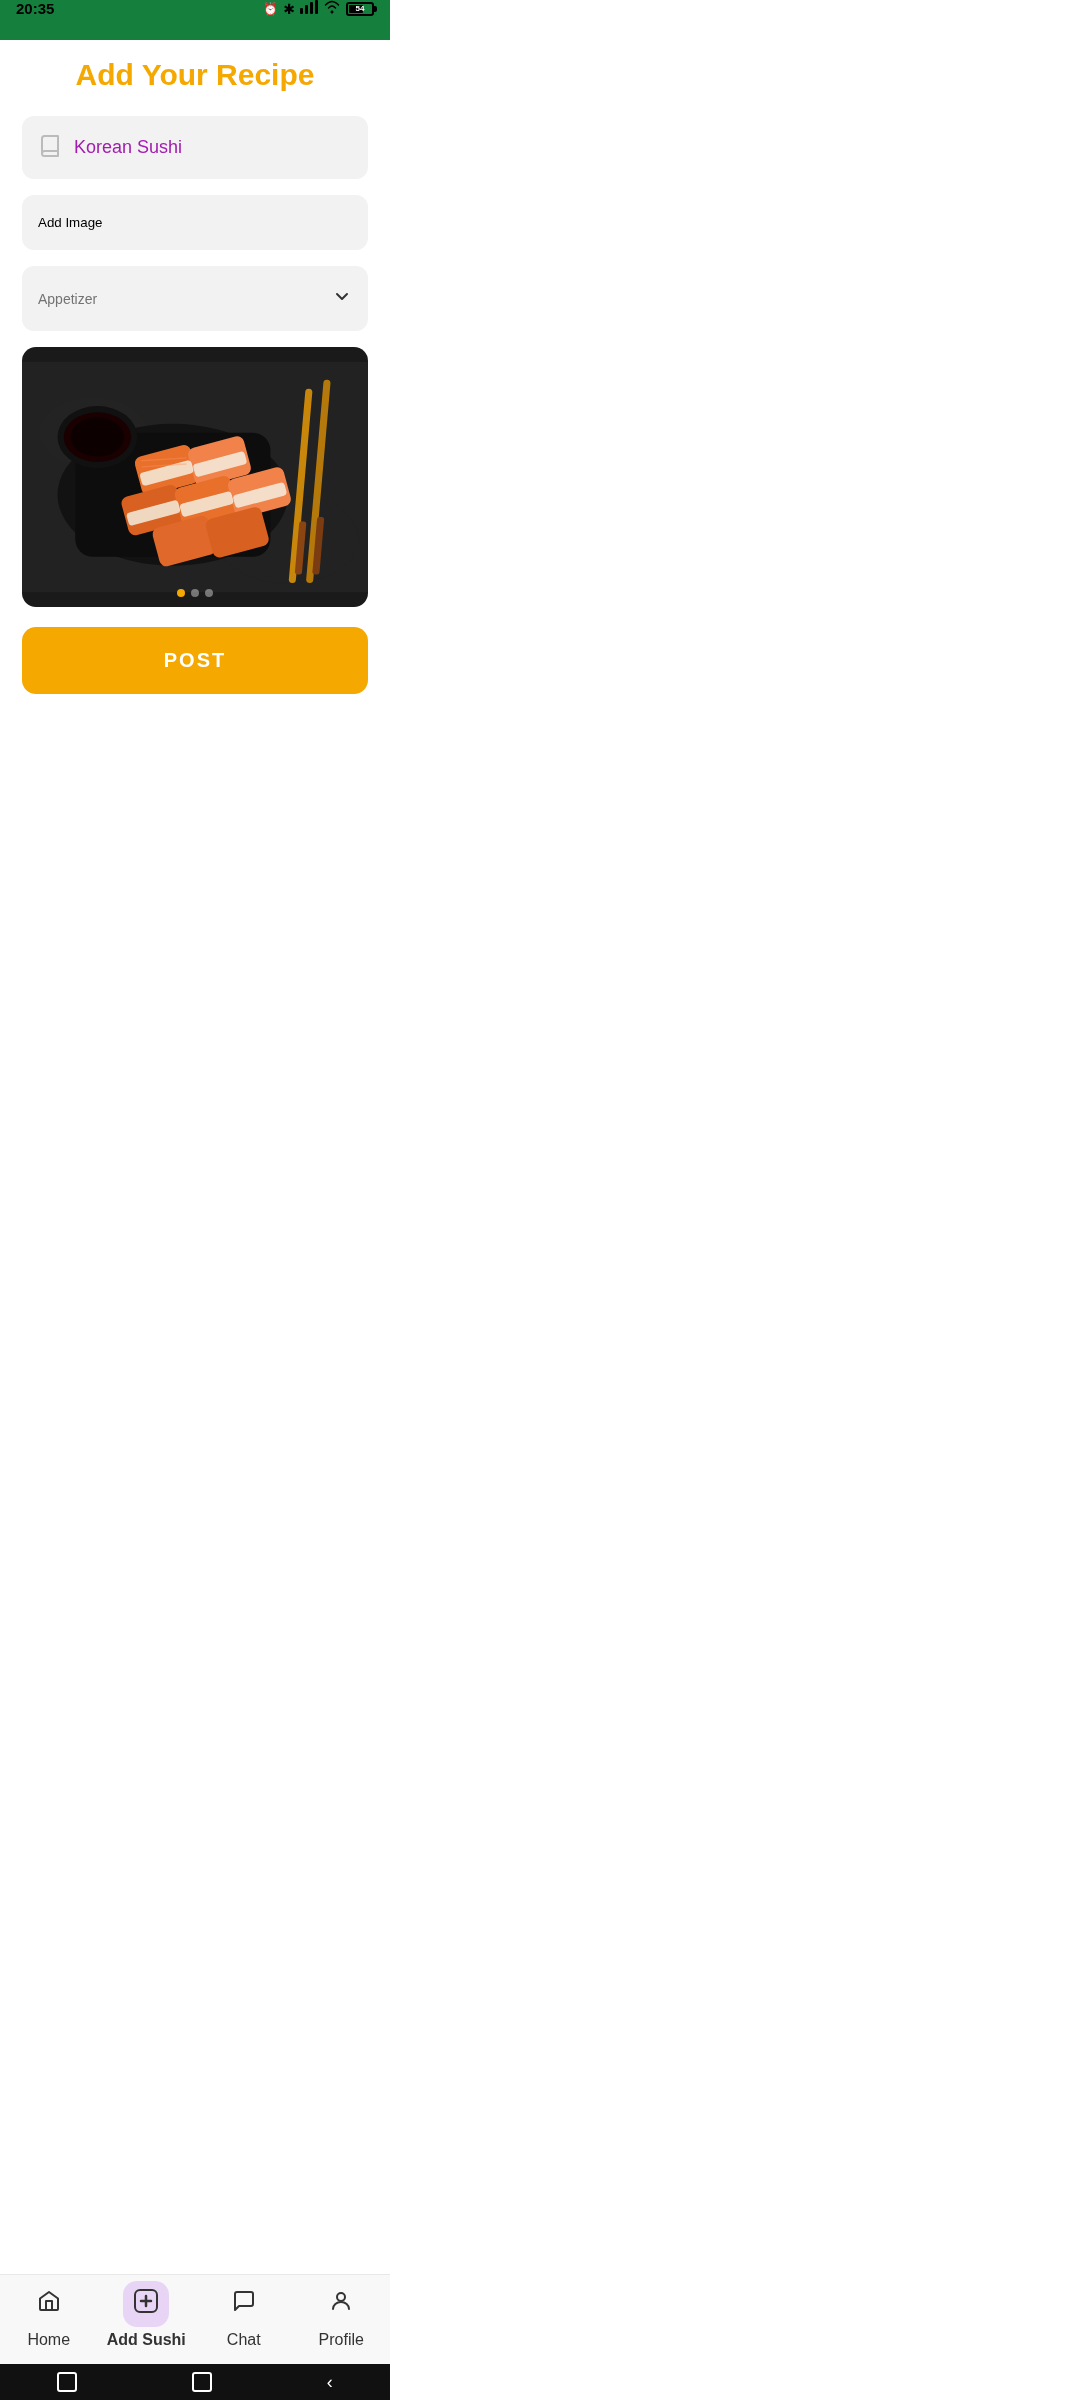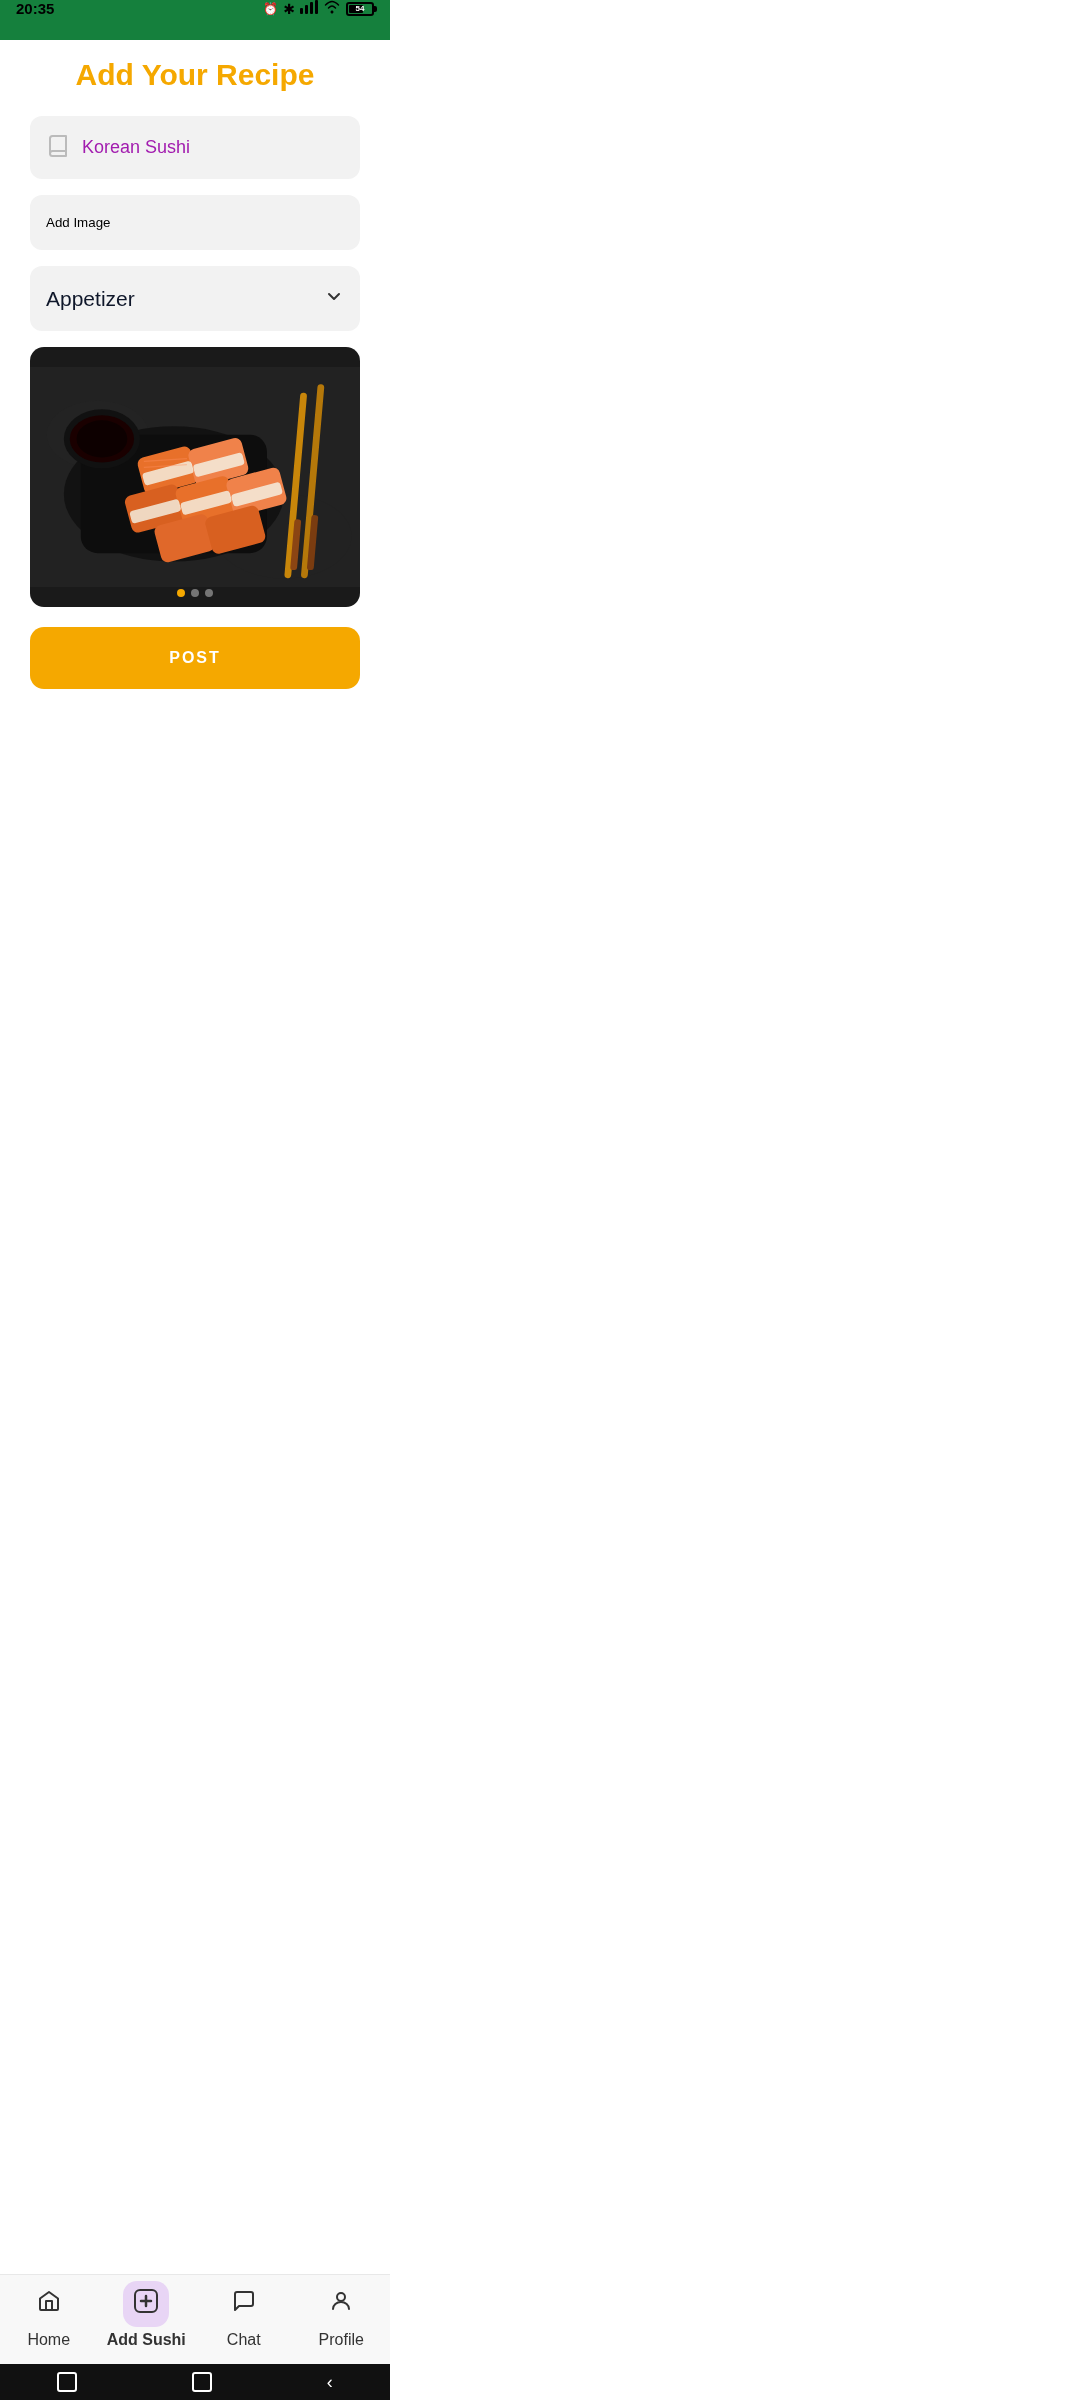--- a/index.html
+++ b/index.html
@@ -75,21 +75,21 @@
       left: 1px;
       top: 1px;
       bottom: 1px;
       width: 60%;
       background: #000;
       border-radius: 1px;
     }
 
     
     .page-content {
-      padding: 10px 30px 100px;
+      padding: 10px 22px 100px;
     }
 
     
     .page-title {
       font-size: 30px;
       font-weight: 700;
       color: #f5a800;
       text-align: center;
       margin-bottom: 24px;
       margin-top: 8px;
@@ -161,22 +161,22 @@
       display: flex;
       align-items: center;
       justify-content: space-between;
       margin-bottom: 16px;
       border: none;
       outline: none;
       cursor: pointer;
     }
 
     .category-label {
-      font-size: 21px;
-      color: #0f172a;
+      font-size: 14px;
+      color: #737373;
     }
 
     .chevron-icon {
       font-size: 18px;
       color: #333;
     }
 
     
     .food-image-container {
       width: 100%;
@@ -214,21 +214,21 @@
     }
 
     
     .post-button {
       width: 100%;
       background: #f5a800;
       color: #fff;
       border: none;
       border-radius: 14px;
       padding: 22px;
-      font-size: 16px;
+      font-size: 20px;
       font-weight: 700;
       letter-spacing: 2px;
       cursor: pointer;
       font-family: inherit;
     }
 
     
     .bottom-nav {
       position: fixed;
       bottom: 0;

